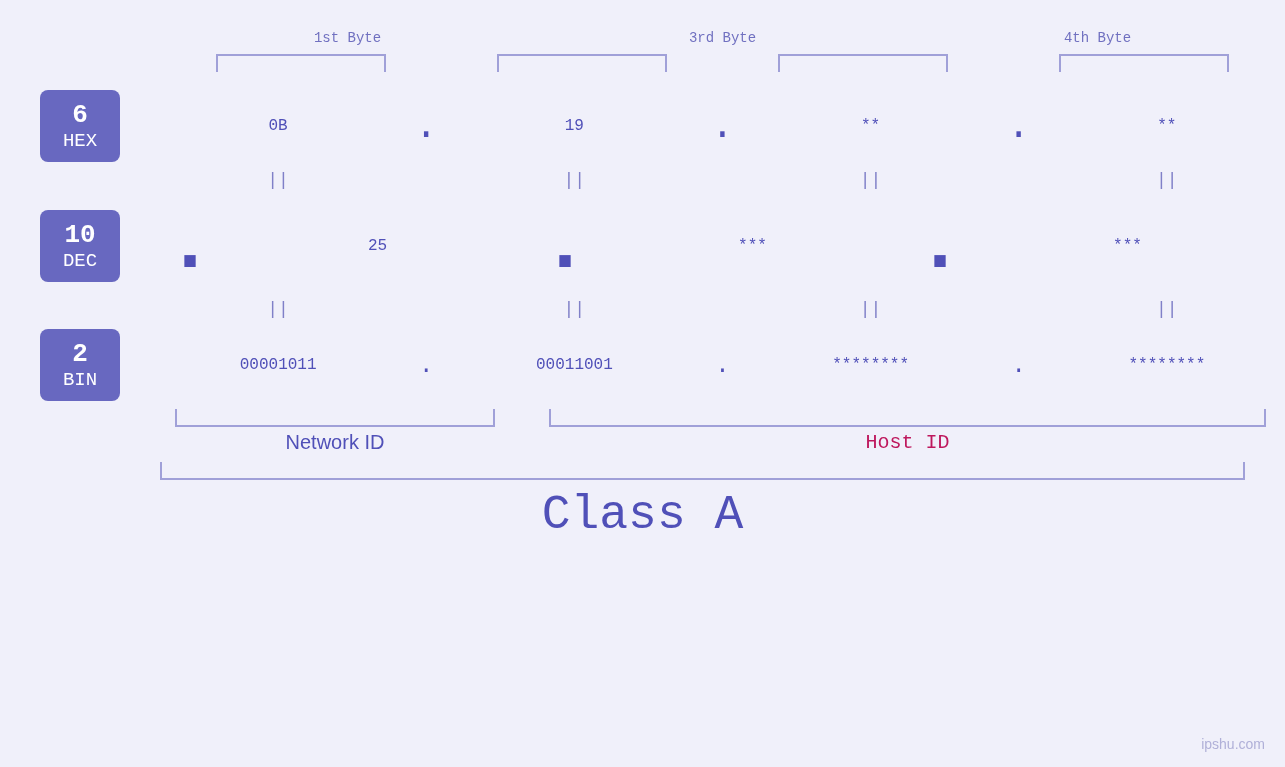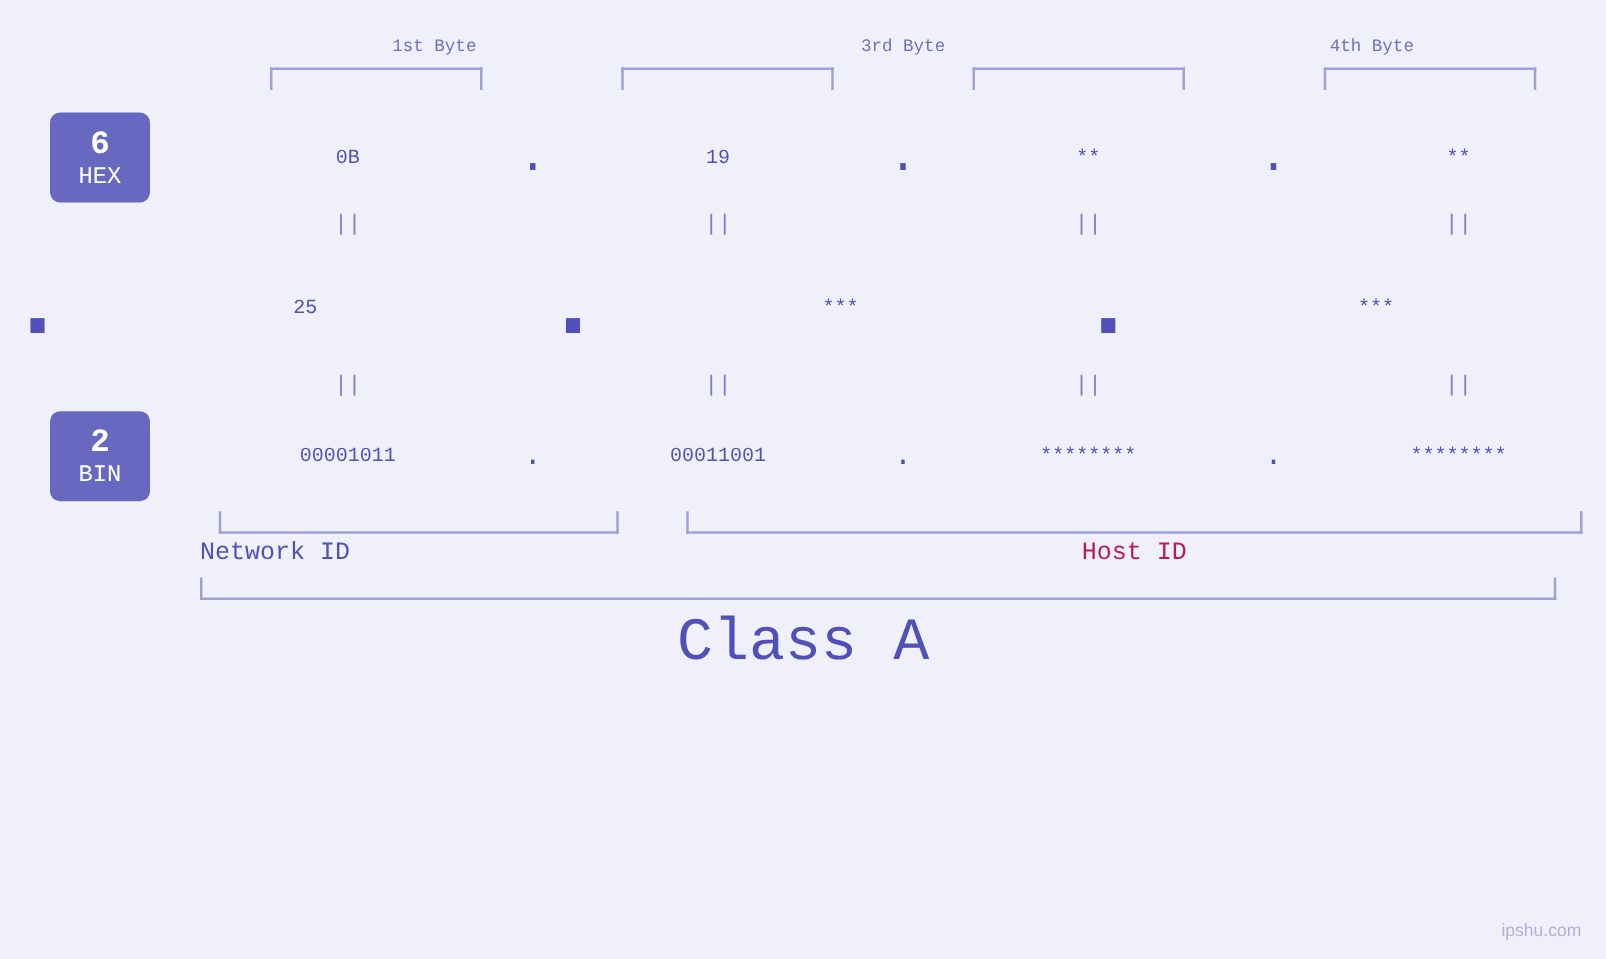--- a/index.html
+++ b/index.html
@@ -218,20 +218,26 @@
       <div style="width:60px;"></div>
       <div class="eq-cell">||</div>
       <div style="width:60px;"></div>
       <div class="eq-cell">||</div>
       <div style="width:60px;"></div>
       <div class="eq-cell">||</div>
     </div>
   </div>
 
   <div class="row-group" style="margin-top:6px;">
+    <div class="base-spacer">
+      <div class="base-badge">
+        <span class="base-num">10</span>
+        <span class="base-name">DEC</span>
+      </div>
+    </div>
     <div class="values-grid">
       <div class="sep-segment">
         <span class="value-text" style="font-size:80px;font-weight:bold;">.</span>
       </div>
       <div class="val-segment">
         <span class="value-text dec-row">25</span>
       </div>
       <div class="sep-segment">
         <span class="value-text" style="font-size:80px;font-weight:bold;">.</span>
       </div>
@@ -299,21 +305,21 @@
     </div>
 
     <div style="width:20px;"></div>
 
     <div style="display:flex; flex-direction:column; align-items:center; flex:1;">
       <div style="width:95%; height:18px; border-bottom: 2px solid #a0a0d8; border-left: 2px solid #a0a0d8; border-right: 2px solid #a0a0d8;"></div>
     </div>
   </div>
 
   <div style="display:flex; width:100%; padding-left:160px; margin-top:4px;">
-    <div style="width:350px; text-align:left; color:#5050b8; font-size:20px; font-family:Liberation Mono, monospace;">Network ID</div>
+    <div style="width:350px; text-align:center; color:#5050b8; font-size:20px; font-family:Liberation Sans, sans-serif;">Network ID</div>
     <div style="width:20px;"></div>
     <div style="flex:1; text-align:center; color:#be185d; font-size:20px; font-family:'Courier New',Courier,monospace;">Host ID</div>
   </div>
 
   <div style="width:100%; padding-left:160px; padding-right:40px; margin-top:8px;">
     <div style="width:100%; height:18px; border-bottom: 2px solid #a0a0d8; border-left: 2px solid #a0a0d8; border-right: 2px solid #a0a0d8;"></div>
   </div>
 
   <div style="width:100%; text-align:center; margin-top:8px;">
     <span style="color:#5050b8; font-size:48px; font-family:'Courier New',Courier,monospace;">Class A</span>

